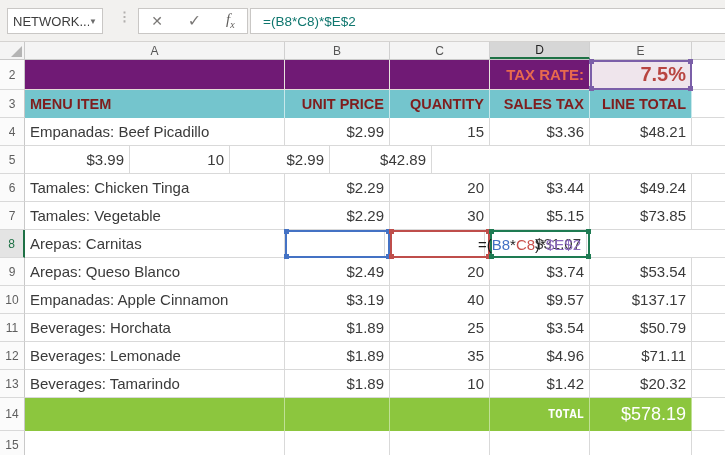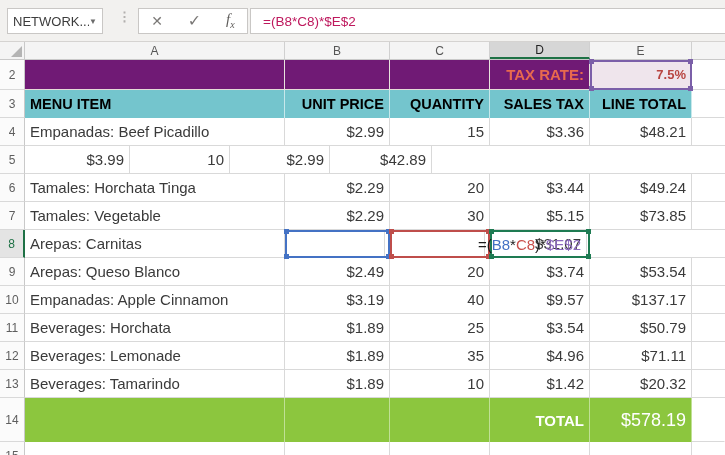--- a/index.html
+++ b/index.html
@@ -19,21 +19,21 @@
   .fbtns{position:absolute;left:138px;top:8px;width:110px;height:26px;background:#fff;
          border:1px solid #C9C7C5;box-sizing:border-box;display:flex;align-items:center;
          justify-content:space-around;}
   .fb{color:#7A7876;font-size:14px;line-height:1;}
   .fb.ok{font-size:16px;}
   .fb.fx{color:#5F5D5B;font-family:"Liberation Serif",serif;font-size:15px;}
   .fb.fx i{font-style:italic;}
   .fb.fx sub{font-style:italic;font-size:10px;}
   .formulabar{position:absolute;left:250px;top:8px;right:0;height:26px;background:#fff;
               border:1px solid #C9C7C5;border-right:none;box-sizing:border-box;
-              display:flex;align-items:center;padding:0 12px;font-size:13.5px;color:#be185d;}
+              display:flex;align-items:center;padding:0 12px;font-size:13.5px;color:#0f766e;}
 
   
   .colheaders{position:absolute;left:0;top:42px;width:725px;height:18px;display:flex;
               background:#F4F4F4;border-bottom:1px solid #C9C9C9;box-sizing:border-box;}
   .sall{width:25px;box-sizing:border-box;border-right:1px solid #C9C9C9;position:relative;background:#F4F4F4;}
   .tri{position:absolute;right:2px;bottom:2px;width:0;height:0;
        border-left:11px solid transparent;border-bottom:11px solid #B4B4B4;}
   .ch{box-sizing:border-box;border-right:1px solid #D0D0D0;display:flex;align-items:center;
       justify-content:center;font-size:12px;color:#565656;}
   .ch.active{background:#D6D6D6;border-bottom:2px solid #1E7145;color:#222;}
@@ -51,47 +51,47 @@
         overflow:hidden;white-space:nowrap;flex:none;}
   .w-a{width:260px;} .w-b{width:105px;} .w-c{width:100px;} .w-d{width:100px;} .w-e{width:102px;}
   .w-f{flex:1 1 auto;border-right:none;}
   .num{justify-content:flex-end;}
 
   
   #row2{height:30px;}
   #row2 .cell{background:#701a75;border-right:1px solid #E9E2DE;border-bottom:1px solid #E4DCD8;}
   #row2 .cell.w-f{background:#fff;border-right:none;border-bottom:1px solid #D9D9D9;}
   .taxlabel{color:#E8694E;font-weight:bold;}
-  .taxvalue{color:#B84541;font-weight:bold;background:#EFE5EC !important;font-size:13px;}
+  .taxvalue{color:#B84541;font-weight:bold;background:#EFE5EC !important;font-size:20px;}
   .selbox{position:absolute;z-index:4;box-sizing:border-box;pointer-events:none;}
   .selbox.purple{left:590px;top:0;width:102px;height:30px;border:2px solid #7B5FA8;color:#7B5FA8;}
   .selbox.blue{left:285px;top:0;width:105px;height:28px;border:2px solid #4472C4;color:#4472C4;}
   .selbox.red{left:390px;top:0;width:100px;height:28px;border:2px solid #BF4E4B;color:#BF4E4B;}
   .selbox.green{left:490px;top:0;width:100px;height:28px;border:2px solid #1E7B52;color:#1E7B52;}
   .hdl{position:absolute;width:5px;height:5px;background:currentColor;}
   .hdl.tl{left:-3px;top:-3px;} .hdl.tr{right:-3px;top:-3px;}
   .hdl.bl{left:-3px;bottom:-3px;} .hdl.br{right:-3px;bottom:-3px;}
 
   
   .teal .cell{background:#74C5CD;border-right:1px solid rgba(255,255,255,.6);border-bottom:none;
-              color:#000000;font-weight:bold;font-size:14.5px;}
+              color:#7f1d1d;font-weight:bold;font-size:14.5px;}
   .teal .cell.w-f{background:#fff;border-bottom:1px solid #D9D9D9;}
 
   
   #row8 .cell.w-b{background:#E9EFF8;}
   .f-overlay{position:absolute;left:390px;top:0;width:197px;height:28px;z-index:5;
              display:flex;align-items:center;justify-content:flex-end;padding-right:6px;
              box-sizing:border-box;font-size:15px;color:#1a1a1a;pointer-events:none;}
   .fp-b{color:#4472C4;} .fp-c{color:#C9504C;} .fp-e{color:#8B68BD;}
 
   
-  #row14{height:44px;text-align:right;}
+  #row14{height:33px;text-align:right;}
   #row14 .cell{background:#8CC63E;border-right:1px solid rgba(255,255,255,.45);border-bottom:none;color:#fff;}
   #row14 .cell.w-f{background:#fff;border-bottom:1px solid #D9D9D9;}
-  .totlabel{font-weight:bold;font-size:15px;}
+  .totlabel{font-weight:bold;font-size:12px;font-family:Liberation Mono, monospace;}
   .totvalue{font-size:18px;}
 </style>
 </head>
 <body>
 
 <div id="app">
 
   <div class="topbar">
     <div class="namebox">
       <span class="nb-text">NETWORK...</span>
@@ -162,21 +162,21 @@
       <div class="rh">5</div>
       <div class="cell w-b num">$3.99</div>
       <div class="cell w-c num">10</div>
       <div class="cell w-d num">$2.99</div>
       <div class="cell w-e num">$42.89</div>
       <div class="cell w-f"></div>
     </div>
 
     <div class="row">
       <div class="rh">6</div>
-      <div class="cell w-a">Tamales: Horchata Tinga</div>
+      <div class="cell w-a">Tamales: Chicken Tinga</div>
       <div class="cell w-b num">$2.29</div>
       <div class="cell w-c num">20</div>
       <div class="cell w-d num">$3.44</div>
       <div class="cell w-e num">$49.24</div>
       <div class="cell w-f"></div>
     </div>
 
     <div class="row">
       <div class="rh">7</div>
       <div class="cell w-a">Tamales: Vegetable</div>

